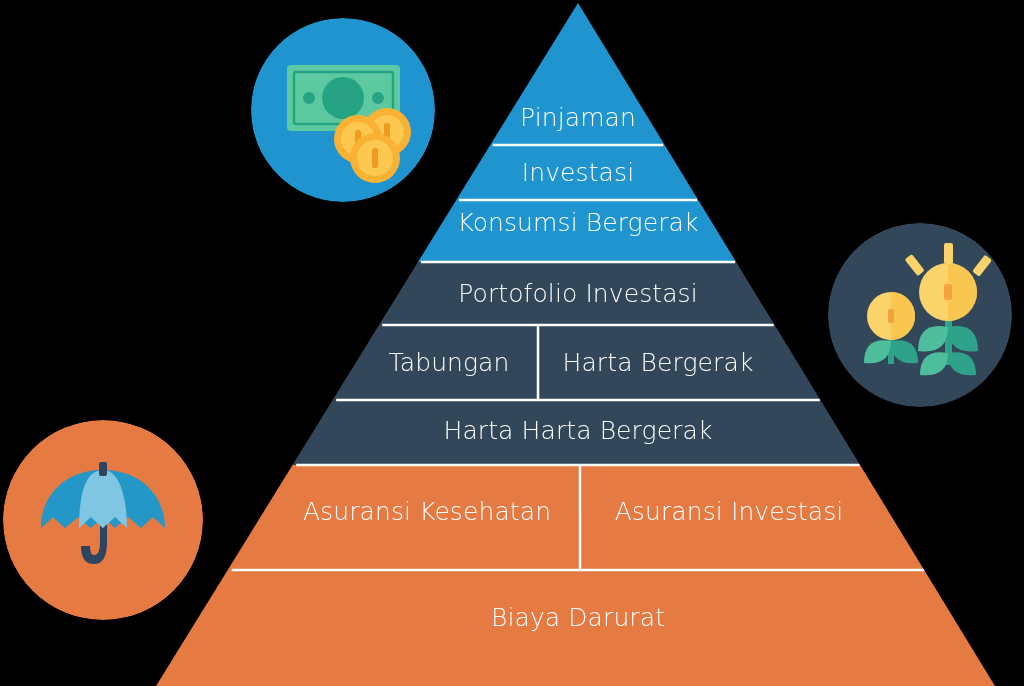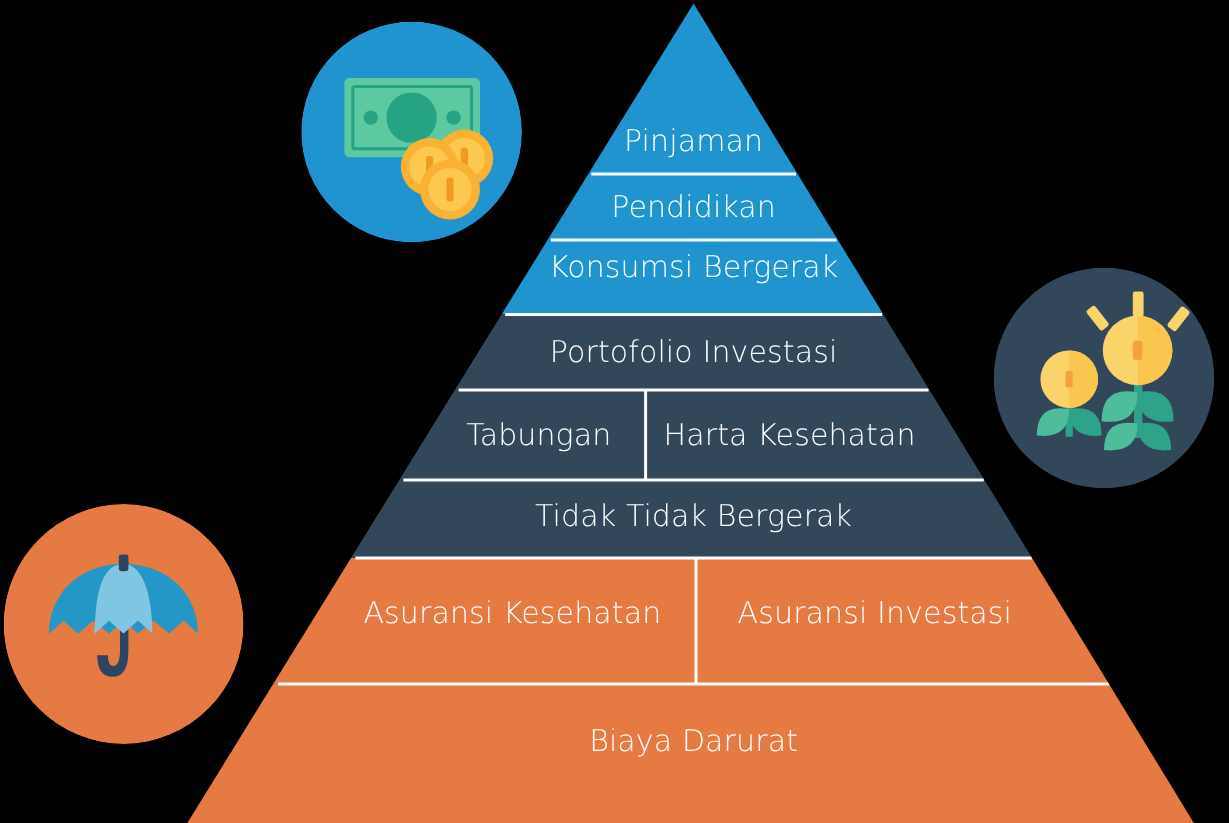--- a/index.html
+++ b/index.html
@@ -73,26 +73,26 @@
           <line x1="336.16178623718884" x2="819.8382137628112" y1="400" y2="400" stroke="#ffffff" stroke-width="2.5"></line>
           <line x1="296.2386530014642" x2="859.7613469985358" y1="465" y2="465" stroke="#ffffff" stroke-width="2.5"></line>
           <line x1="580" x2="580" y1="465" y2="570" stroke="#ffffff" stroke-width="2.5"></line>
           <line x1="231.74743777452414" x2="924.2525622254759" y1="570" y2="570" stroke="#ffffff" stroke-width="2.5"></line>
         </g>
     </g>
   </svg>
 
   <div id="labels-layer">
       <div class="tier-label" style="left: 578px; top: 117px;">Pinjaman</div>
-      <div class="tier-label" style="left: 578px; top: 172px;">Pendidikan</div>
+      <div class="tier-label" style="left: 578px; top: 172px;">Investasi</div>
       <div class="tier-label" style="left: 578px; top: 222px;">Konsumsi Bergerak</div>
       <div class="tier-label" style="left: 578px; top: 293px;">Portofolio Investasi</div>
       <div class="tier-label" style="left: 449px; top: 362px;">Tabungan</div>
-      <div class="tier-label" style="left: 658px; top: 362px;">Harta Kesehatan</div>
-      <div class="tier-label" style="left: 578px; top: 430px;">Tidak Tidak Bergerak</div>
+      <div class="tier-label" style="left: 658px; top: 362px;">Harta Bergerak</div>
+      <div class="tier-label" style="left: 578px; top: 430px;">Harta Harta Bergerak</div>
       <div class="tier-label" style="left: 427px; top: 511px;">Asuransi Kesehatan</div>
       <div class="tier-label" style="left: 729px; top: 511px;">Asuransi Investasi</div>
       <div class="tier-label" style="left: 578px; top: 617px;">Biaya Darurat</div>
     </div>
 
   <div class="badge" id="badge-money" style="left: 251px; top: 18px; width: 184px; height: 184px;">
     <svg viewBox="0 0 184 184" width="184" height="184">
       <circle class="badge-bg" cx="92" cy="92" r="92" fill="#1f94ce"></circle>
 
       <rect x="36" y="47" width="113" height="66" rx="4" fill="#5dc9a0"></rect>

